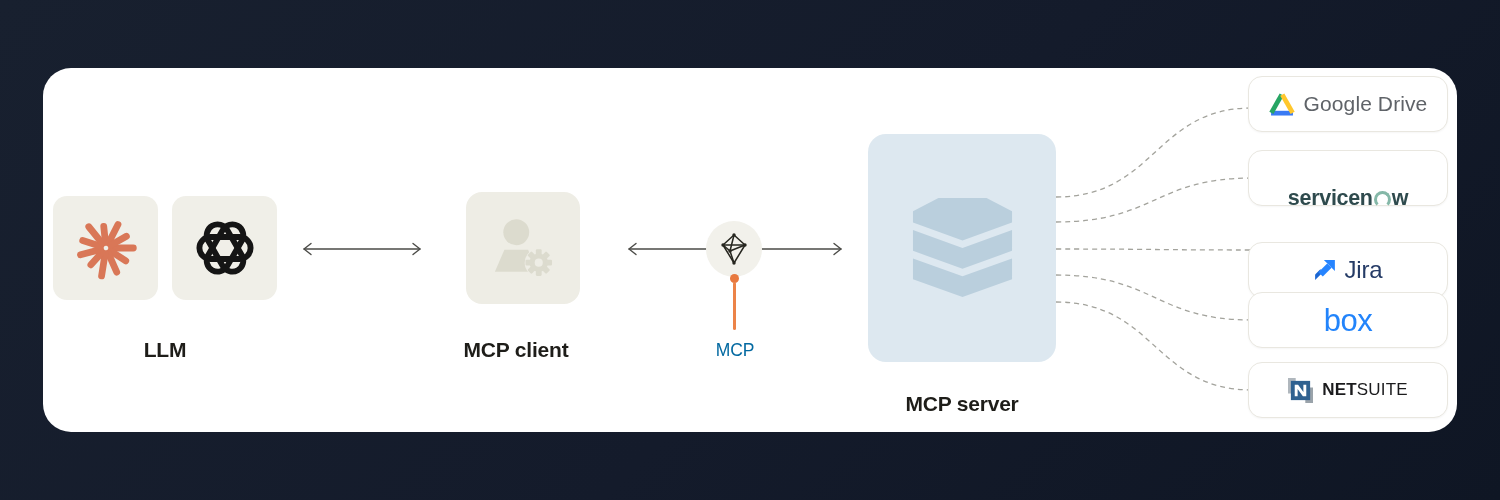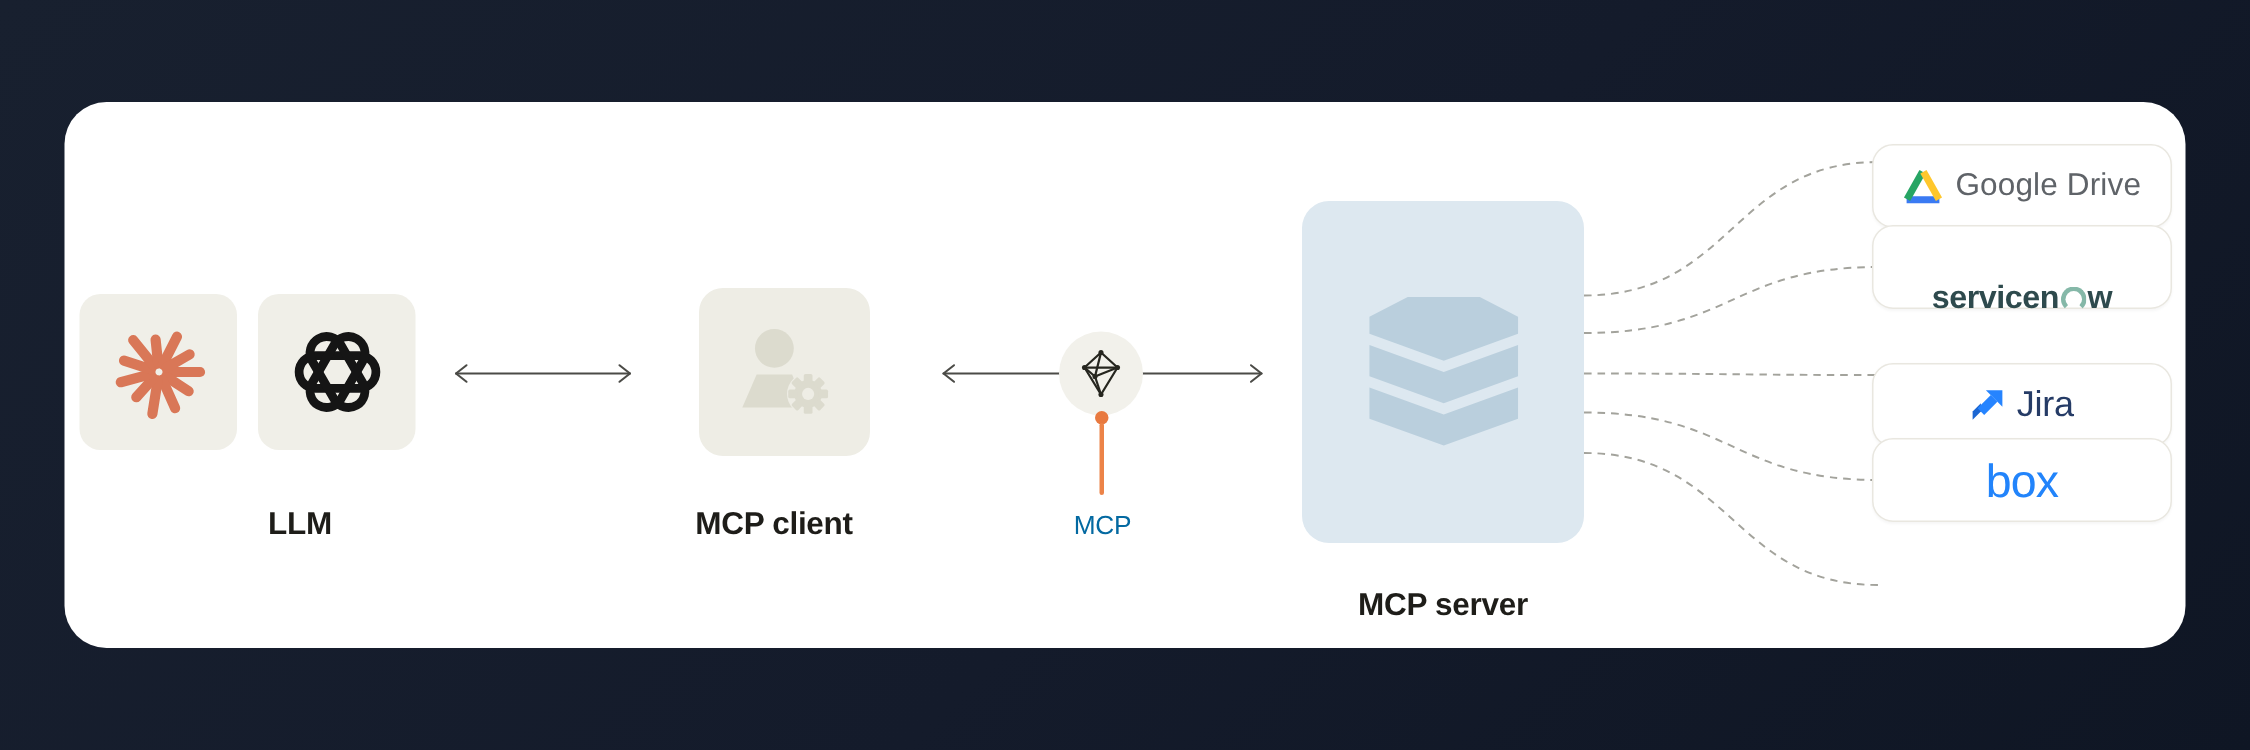--- a/index.html
+++ b/index.html
@@ -8,40 +8,40 @@
     font-family:"Liberation Sans",sans-serif;}
   .card{position:absolute;left:43px;top:68px;width:1414px;height:364px;
     background:#ffffff;border-radius:28px;}
   .tile{position:absolute;border-radius:14px;background:#f0efe8;
     display:flex;align-items:center;justify-content:center;}
   .tile-claude{left:10px;top:128px;width:105px;height:104px;}
   .tile-openai{left:129px;top:128px;width:105px;height:104px;}
   .tile-client{left:423px;top:124px;width:114px;height:112px;background:#eeede5;border-radius:16px;}
   .diagram-label{position:absolute;transform:translateX(-50%);white-space:nowrap;
     font-weight:700;font-size:21px;line-height:28px;color:#1e1d19;letter-spacing:-0.2px;}
-  .label-llm{left:122px;top:268px;margin-left:35px;}
+  .label-llm{left:122px;top:268px;}
   .label-client{left:473px;top:268px;}
   .label-server{left:919px;top:322px;}
   .label-mcp{left:692px;top:272px;font-weight:500;font-size:17.5px;line-height:20px;color:#0369a1;}
   .arrow-svg{position:absolute;height:16px;}
   .arrow-1{left:258px;top:173px;width:122px;}
   .arrow-2{left:581px;top:173px;width:222px;}
   .arrow-svg path{stroke:#4b4b47;stroke-width:1.4;fill:none;stroke-linecap:round;stroke-linejoin:round;}
   .mcp-circle{position:absolute;left:663px;top:153px;width:56px;height:56px;border-radius:50%;
     background:#f2f1eb;display:flex;align-items:center;justify-content:center;}
   .mcp-dot{position:absolute;left:687px;top:206px;width:9px;height:9px;border-radius:50%;background:#e8793f;}
   .mcp-vline{position:absolute;left:690px;top:214px;width:2.5px;height:48px;background:#ec8348;border-radius:2px;}
   .server-box{position:absolute;left:825px;top:66px;width:188px;height:228px;border-radius:18px;
     background:#dde8f0;display:flex;align-items:center;justify-content:center;}
   .connectors{position:absolute;left:1012px;top:32px;width:198px;height:300px;}
   .connectors path{fill:none;stroke:#a3a39c;stroke-width:1.3;stroke-dasharray:5 4;}
   .service-card{position:absolute;left:1205px;width:200px;height:56px;background:#ffffff;
     border:1px solid #e9e7e0;border-radius:14px;box-shadow:0 1px 2px rgba(0,0,0,0.04);
     display:flex;align-items:center;justify-content:center;gap:9px;box-sizing:border-box;}
-  .svc-1{top:28px;}.svc-2{top:82px;}.svc-3{top:154px;margin-top:20px;}.svc-4{top:224px;}.svc-5{top:294px;}
+  .svc-1{top:8px;}.svc-2{top:82px;}.svc-3{top:154px;margin-top:20px;}.svc-4{top:224px;}.svc-5{top:294px;}
   .drive-text{font-size:21px;color:#5f6368;font-weight:400;letter-spacing:0.1px;}
   .snow-text{font-size:21.5px;font-weight:700;color:#2e4a4d;letter-spacing:-0.3px;display:flex;align-items:center;margin-top:40px;}
   .snow-o{display:inline-block;width:11px;height:11px;border:3.4px solid #85b8a8;border-bottom-color:transparent;
     border-radius:50%;margin:3px 1px 0 1px;}
   .jira-text{font-size:24px;font-weight:500;color:#253b66;letter-spacing:-0.2px;}
   .box-text{font-size:31px;font-weight:400;color:#2284fb;letter-spacing:-0.5px;line-height:1;text-align:center;}
   .ns-text{font-size:17px;color:#1b1b1d;letter-spacing:0.2px;}
   .ns-bold{font-weight:800;}
   .ns-light{font-weight:400;}
 </style>
@@ -180,15 +180,24 @@
         <path d="M4,12 L12,4 L16,8 L8,16 Z" fill="#2684ff"></path>
         <path d="M9,1 L19,1 L19,11 Z" fill="#2684ff"></path>
       </svg>
       <span class="jira-text">Jira</span>
     </div>
 
     <div class="service-card svc-4">
       <span class="box-text">box</span>
     </div>
 
+    <div class="service-card svc-5">
+      <svg width="25" height="25" viewBox="0 0 26 26">
+        <path d="M0,0 H8 V6 H6 V16 H0 Z" fill="#b0b7bd"></path>
+        <path d="M26,10 V26 H18 V20 H20 V10 Z" fill="#9aa3aa"></path>
+        <rect x="3" y="3" width="20" height="20" fill="#2f6190"></rect>
+        <path d="M7,19 V7 H10.5 L16,14.5 V7 H19 V19 H15.5 L10,11.5 V19 Z" fill="#ffffff"></path>
+      </svg>
+      <span class="ns-text"><span class="ns-bold">NET</span><span class="ns-light">SUITE</span></span>
+    </div>
 
   </div>
 </div>
 
 </body></html>

